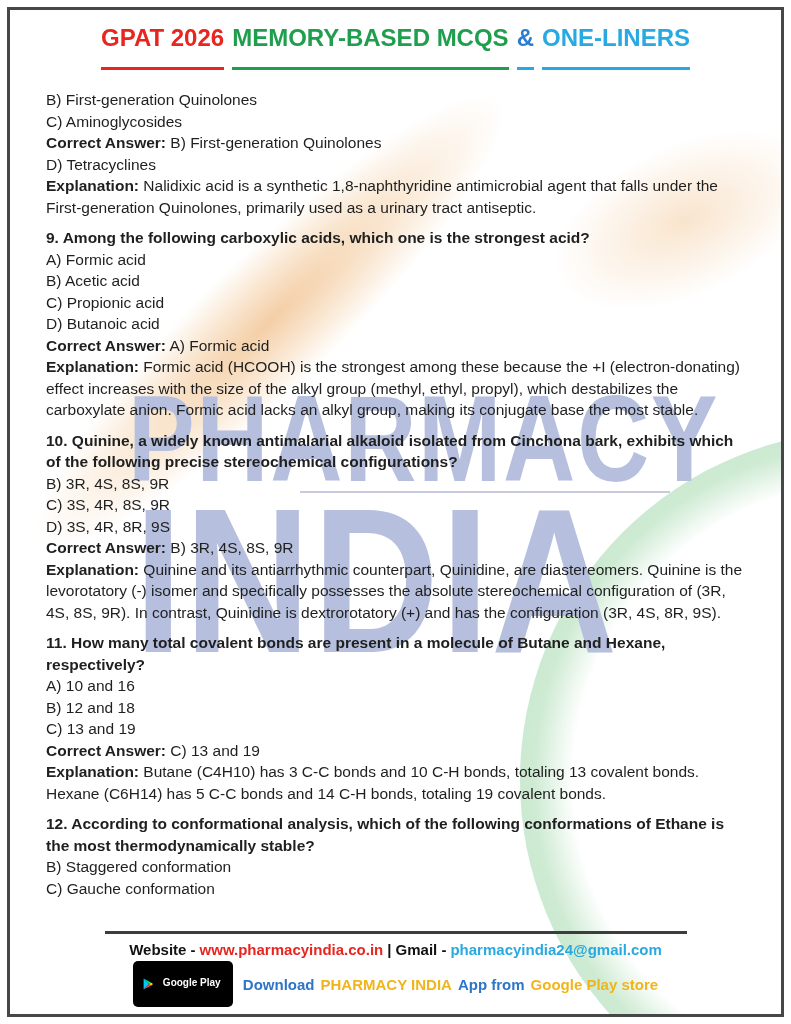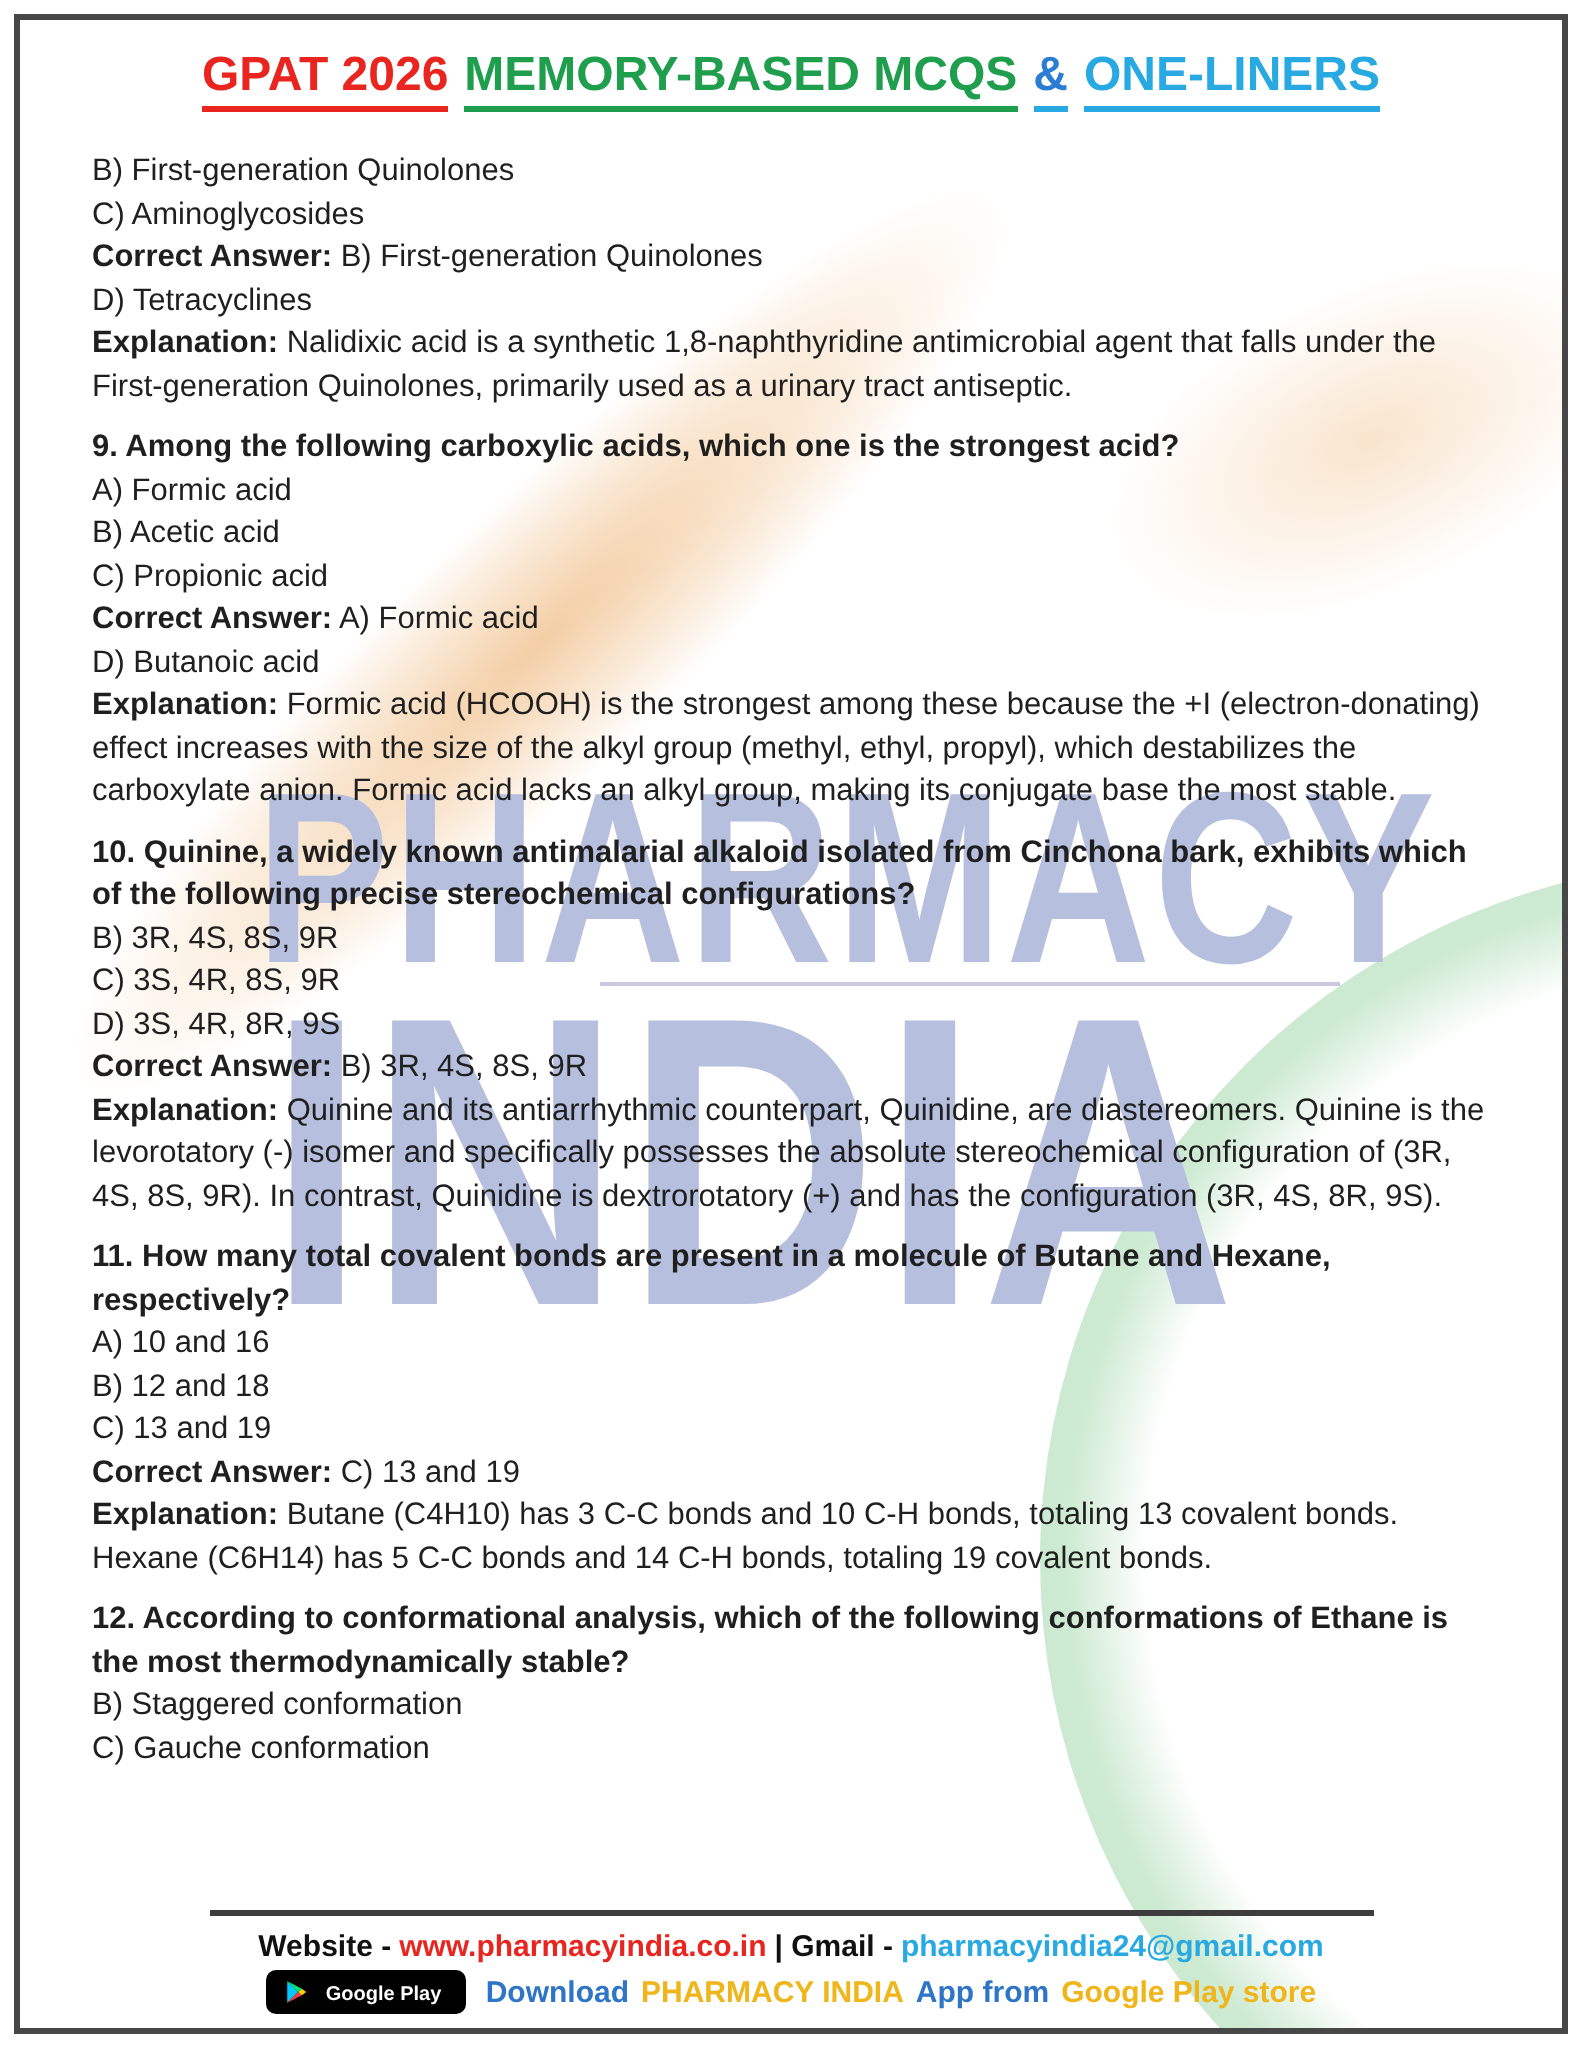--- a/index.html
+++ b/index.html
@@ -21,21 +21,21 @@
   .deco-ring{left:510px;top:420px;width:700px;height:700px;border-radius:50%;
     background:radial-gradient(circle, rgba(0,0,0,0) 0%, rgba(0,0,0,0) 60%, rgba(157,214,166,0.5) 68%, rgba(157,214,166,0.55) 76%, rgba(190,228,196,0.3) 84%, rgba(190,228,196,0) 90%);}
   .watermark{position:absolute;inset:0;z-index:1;pointer-events:none;color:var(--watermark);font-weight:bold;border-radius:30px;}
   .wm1{position:absolute;left:118px;top:368px;font-size:122px;line-height:1;letter-spacing:2px;transform:scaleX(0.82);transform-origin:left top;white-space:nowrap;}
   .wm2{position:absolute;left:124px;top:468px;font-size:206px;line-height:1;letter-spacing:2px;transform:scaleX(0.85);transform-origin:left top;white-space:nowrap;}
   .wm-line{position:absolute;left:290px;top:481px;width:370px;height:2px;background:rgba(160,156,196,0.55);}
 
   
   .content{position:relative;z-index:2;padding:14px 36px 0 36px;}
   .title{margin:0;text-align:center;font-size:24px;font-weight:bold;white-space:nowrap;}
-  .title span{display:inline-block;border-bottom:3px solid currentColor;padding-bottom:1px;margin:0 4px;}
+  .title span{display:inline-block;border-bottom:3px solid currentColor;padding-bottom:15px;margin:0 4px;}
   .t-red{color:var(--title-red);}
   .t-green{color:var(--title-green);}
   .t-amp{color:var(--amp-blue);border-bottom-color:var(--title-cyan) !important;}
   .t-cyan{color:var(--title-cyan);}
 
   #qa{margin-top:19px;color:var(--body-text);}
   .qa-block{margin-bottom:9px;}
   .qa-block:last-child{margin-bottom:0;}
   .qa-line{font-size:15.5px;line-height:21.5px;}
   .qa-line .b{font-weight:bold;}
@@ -45,22 +45,22 @@
   .footer{position:absolute;left:0;right:0;bottom:7px;z-index:3;text-align:center;}
   .footer-divider{width:582px;margin:0 auto 7px auto;border-top:3px solid #3d3d3d;height:0;}
   .footer-line1,.footer-line2{font-size:15px;font-weight:bold;color:#111;}
   .footer-line1 span{margin:0 2px;}
   .footer-line2{margin-top:3px;}
   .footer-line2 span{margin:0 3px;vertical-align:middle;}
   .red{color:var(--title-red);}
   .cyan{color:var(--title-cyan);}
   .blue{color:var(--footer-blue);}
   .gold{color:var(--footer-gold);}
-  .gp-badge{display:inline-flex;align-items:flex-end;gap:5px;background:#000;color:#fff;
-    border-radius:5px;padding:4px 9px;font-size:10px;font-weight:bold;vertical-align:middle;}
+  .gp-badge{display:inline-flex;align-items:flex-start;gap:5px;background:#000;color:#fff;
+    border-radius:5px;padding:16px 9px;font-size:10px;font-weight:bold;vertical-align:middle;}
   .gp-badge svg{display:block;}
 </style>
 </head>
 <body>
 
 <div class="page">
   <div class="frame">
 
     <div class="deco deco-band"></div>
     <div class="deco deco-glow"></div>
@@ -81,22 +81,22 @@
             <div class="qa-line option"><span>C) Aminoglycosides</span></div>
             <div class="qa-line answer"><span class="b">Correct Answer:</span><span> B) First-generation Quinolones</span></div>
             <div class="qa-line option"><span>D) Tetracyclines</span></div>
             <div class="qa-line explanation"><span class="b">Explanation:</span><span> Nalidixic acid is a synthetic 1,8-naphthyridine antimicrobial agent that falls under the First-generation Quinolones, primarily used as a urinary tract antiseptic.</span></div>
           </div>
           <div class="qa-block">
             <div class="qa-line question"><span class="b">9. Among the following carboxylic acids, which one is the strongest acid?</span></div>
             <div class="qa-line option"><span>A) Formic acid</span></div>
             <div class="qa-line option"><span>B) Acetic acid</span></div>
             <div class="qa-line option"><span>C) Propionic acid</span></div>
+            <div class="qa-line option"><span>D) Butanoic acid</span></div>
             <div class="qa-line answer"><span class="b">Correct Answer:</span><span> A) Formic acid</span></div>
-            <div class="qa-line option"><span>D) Butanoic acid</span></div>
             <div class="qa-line explanation"><span class="b">Explanation:</span><span> Formic acid (HCOOH) is the strongest among these because the +I (electron-donating) effect increases with the size of the alkyl group (methyl, ethyl, propyl), which destabilizes the carboxylate anion. Formic acid lacks an alkyl group, making its conjugate base the most stable.</span></div>
           </div>
           <div class="qa-block">
             <div class="qa-line question"><span class="b">10. Quinine, a widely known antimalarial alkaloid isolated from Cinchona bark, exhibits which of the following precise stereochemical configurations?</span></div>
             <div class="qa-line option"><span>B) 3R, 4S, 8S, 9R</span></div>
             <div class="qa-line option"><span>C) 3S, 4R, 8S, 9R</span></div>
             <div class="qa-line option"><span>D) 3S, 4R, 8R, 9S</span></div>
             <div class="qa-line answer"><span class="b">Correct Answer:</span><span> B) 3R, 4S, 8S, 9R</span></div>
             <div class="qa-line explanation"><span class="b">Explanation:</span><span> Quinine and its antiarrhythmic counterpart, Quinidine, are diastereomers. Quinine is the levorotatory (-) isomer and specifically possesses the absolute stereochemical configuration of (3R, 4S, 8S, 9R). In contrast, Quinidine is dextrorotatory (+) and has the configuration (3R, 4S, 8R, 9S).</span></div>
           </div>

